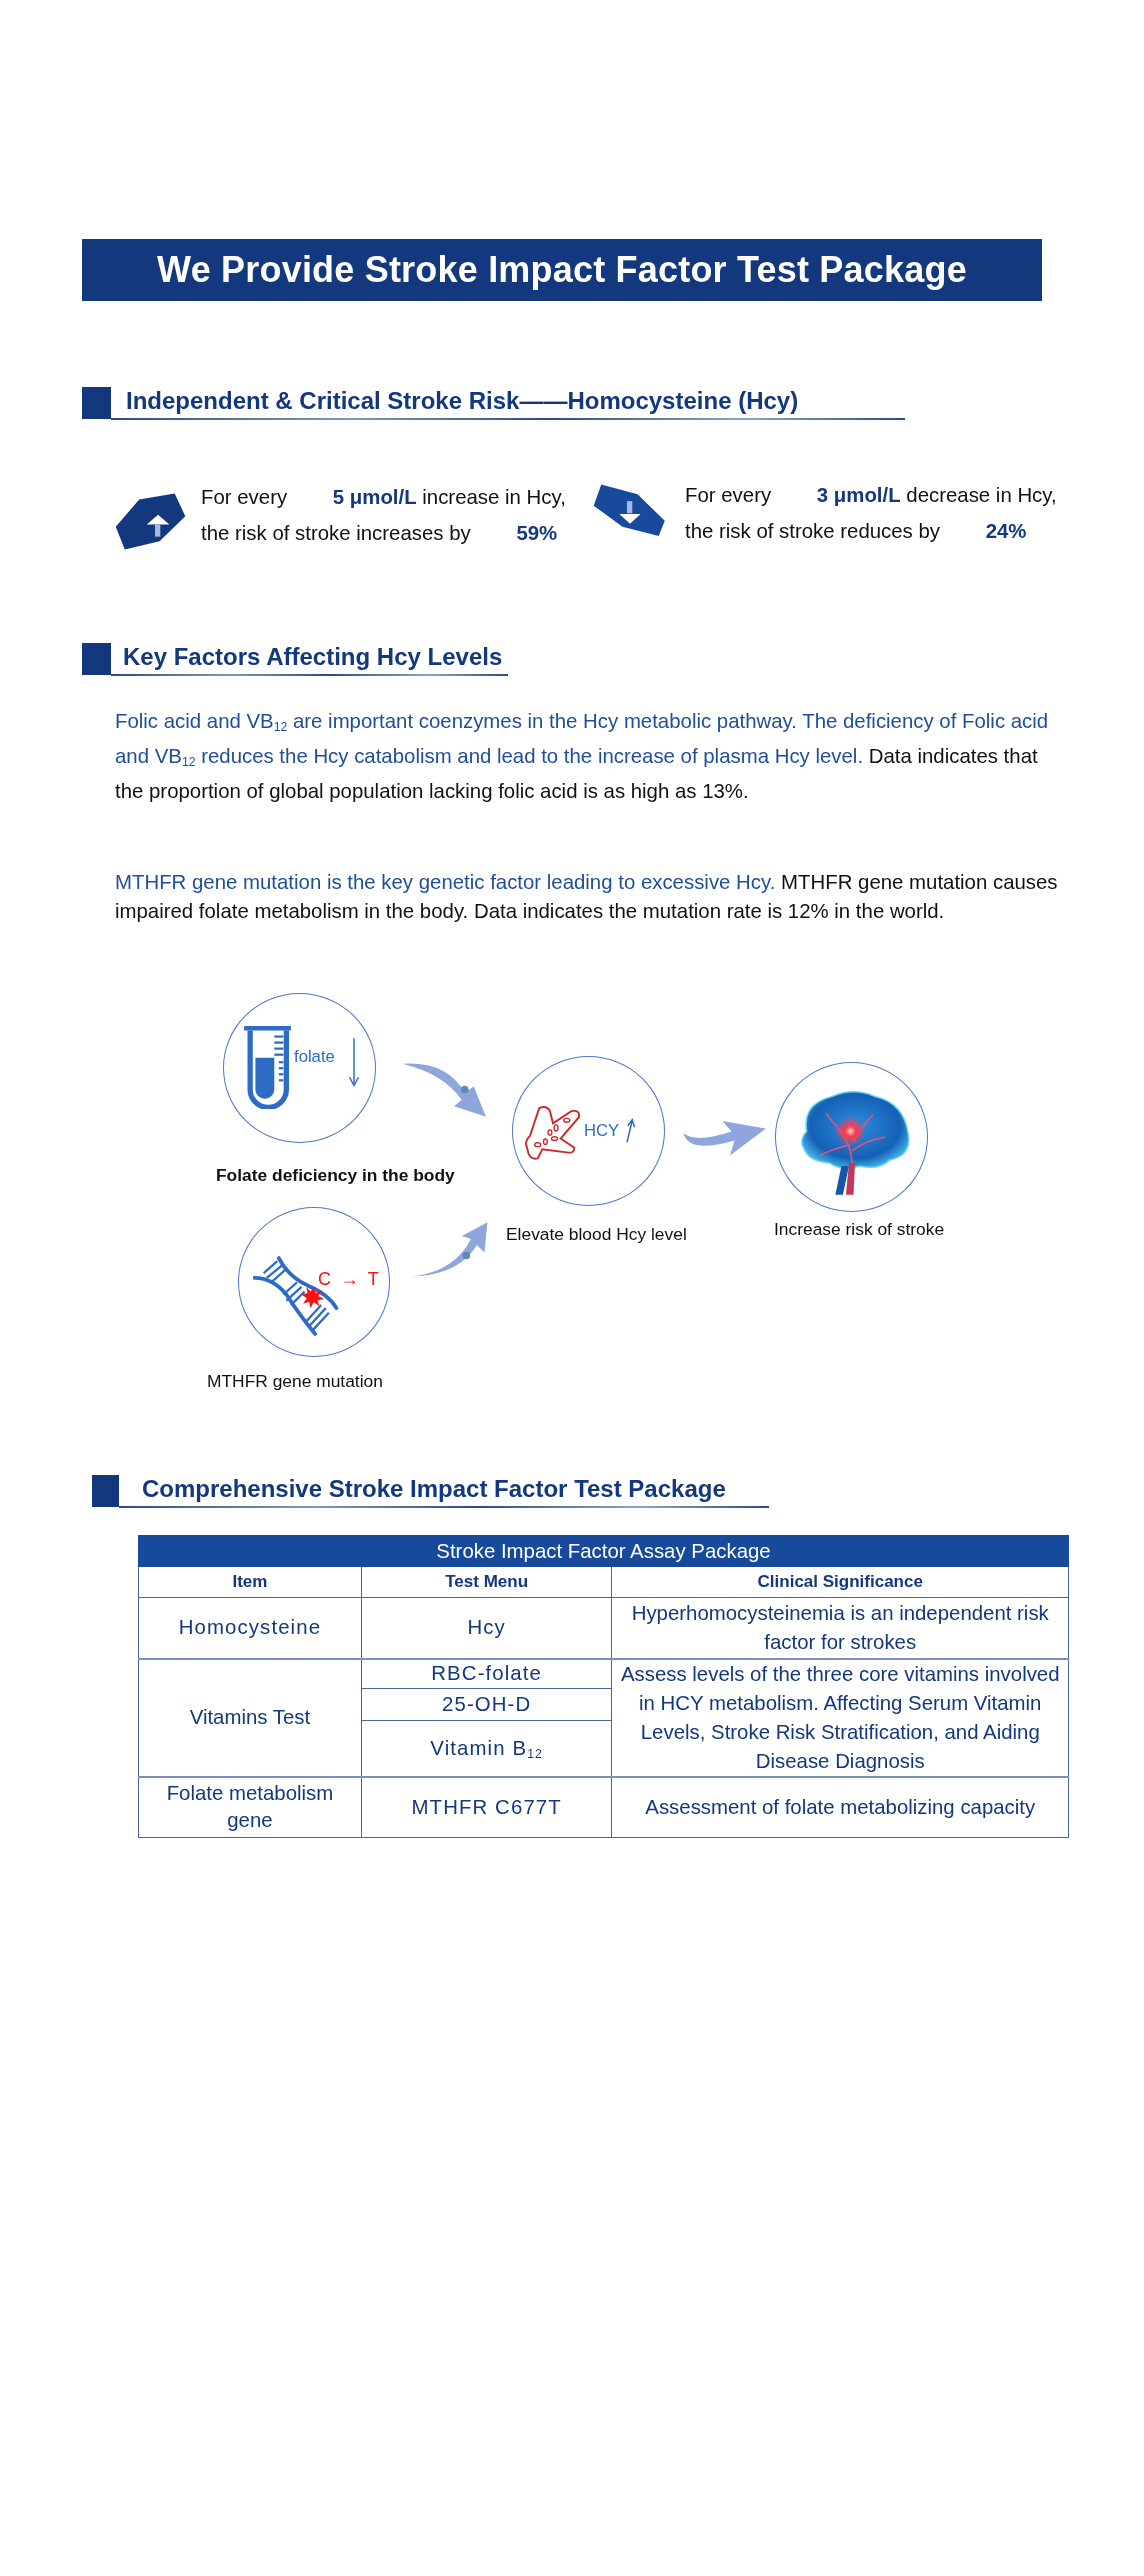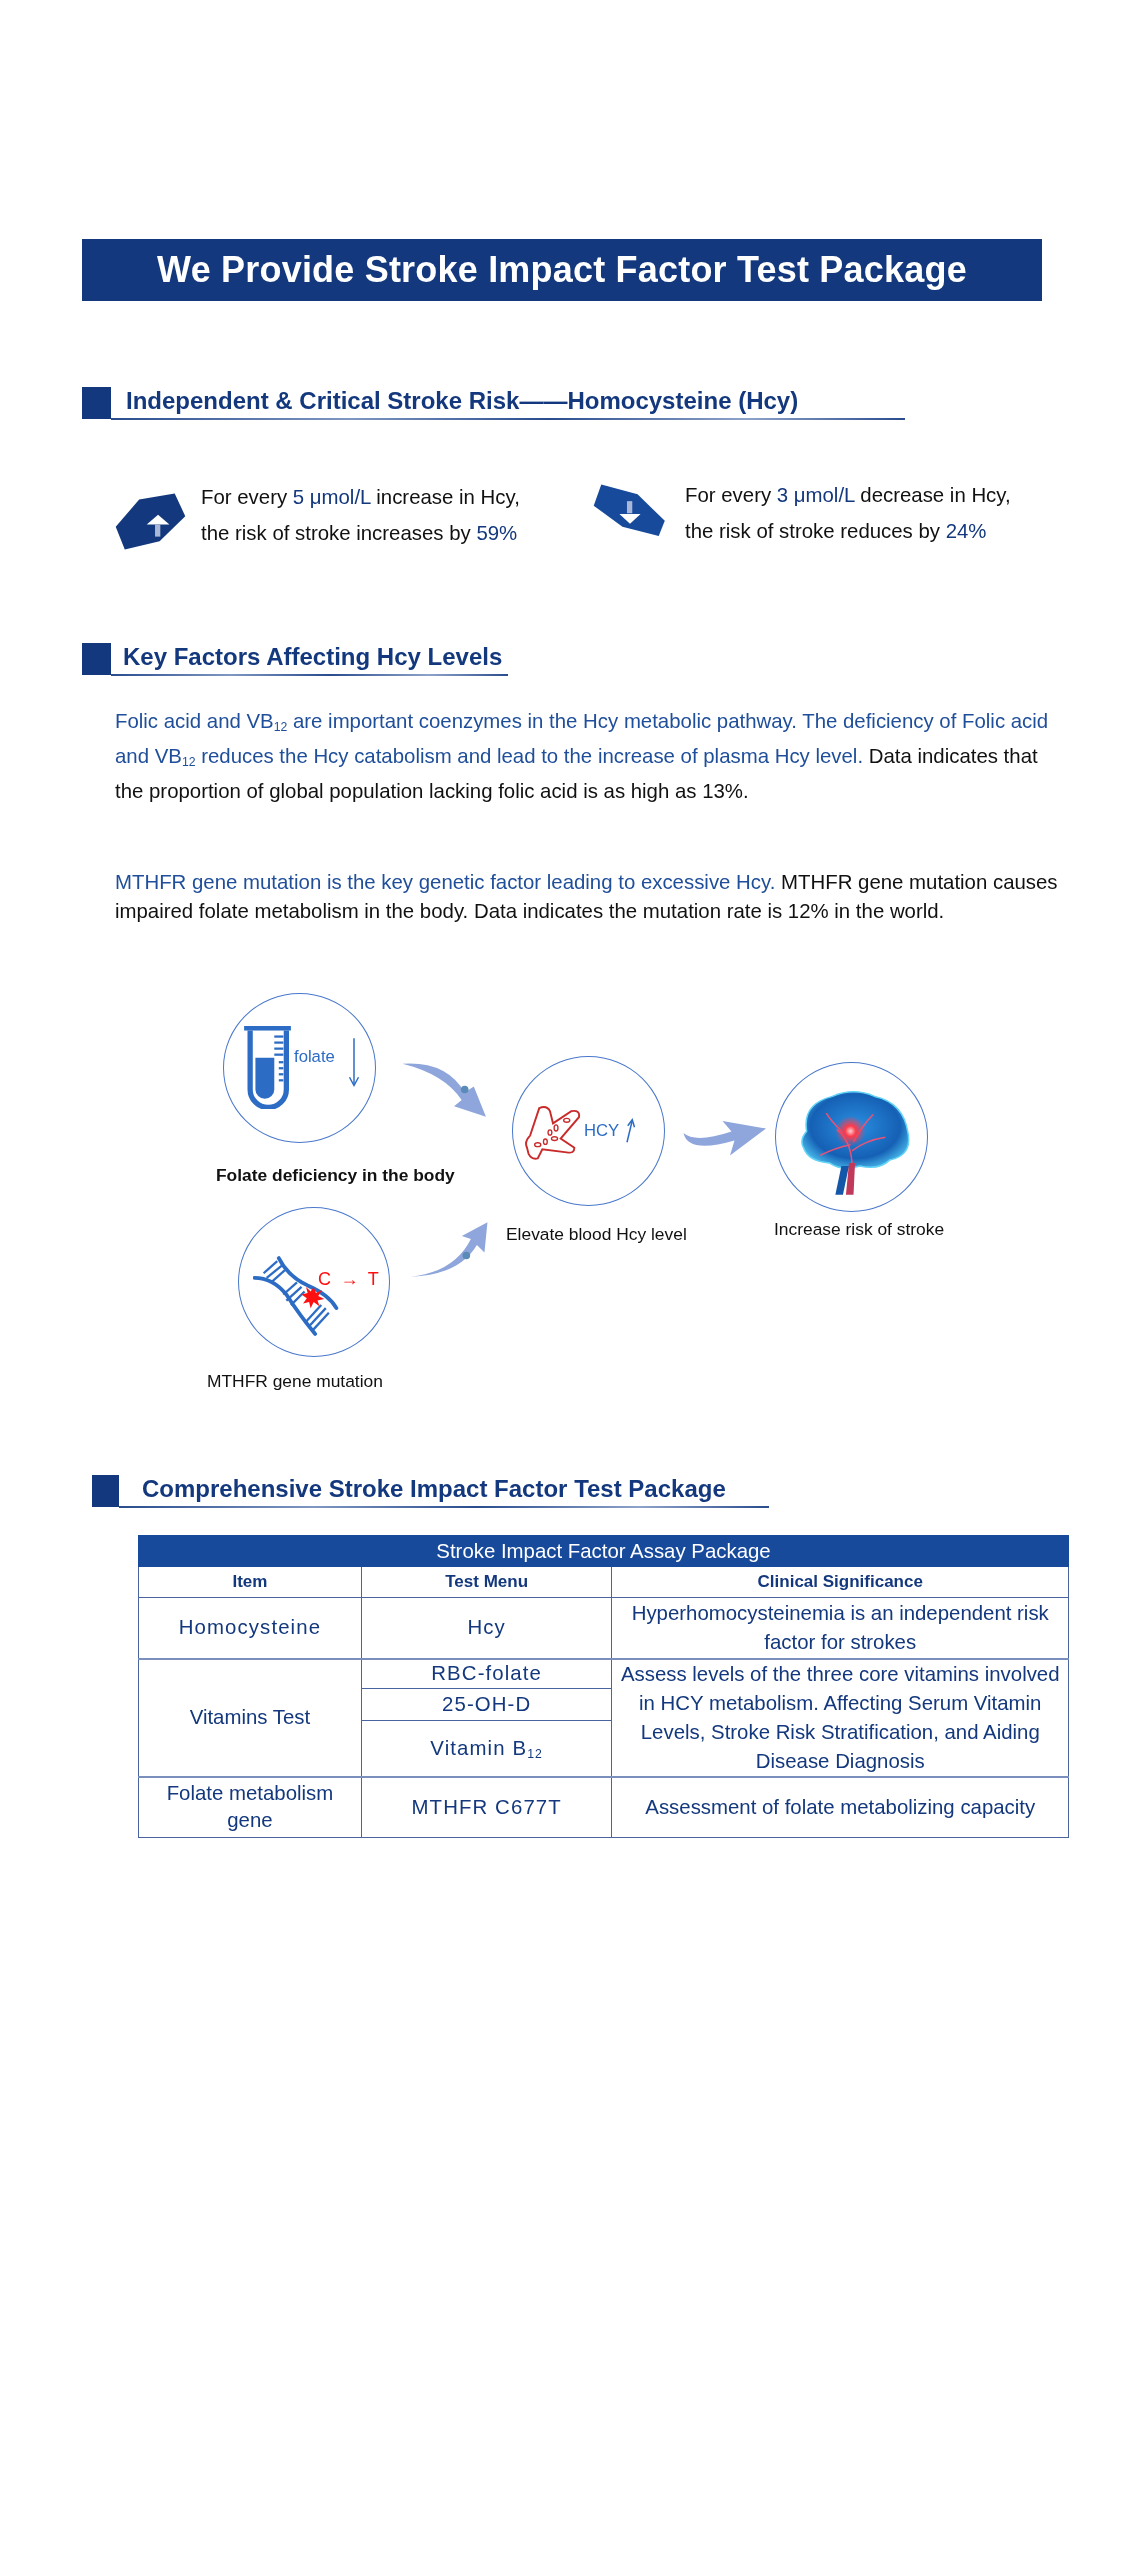--- a/index.html
+++ b/index.html
@@ -13,21 +13,21 @@
 
   
   .sec-head { height: 36px; }
   .sec-head .block { position: absolute; left: 0; top: 4.5px; width: 29px; height: 32px; background: #13387d; }
   .sec-head .title { position: absolute; left: 44px; top: 4.5px; font-size: 24px; font-weight: bold; color: #13387d; white-space: nowrap; }
   .sec-head .rule { position: absolute; left: 29px; top: 36px; height: 1.5px;
                     background: linear-gradient(90deg, #2a4c8e 0%, #7f97c2 30%, #2a4c8e 55%, #8ea3c9 80%, #2a4c8e 100%); }
 
   
   .stat-text { font-size: 20.4px; line-height: 36px; color: #111; white-space: nowrap; }
-  .hl { color: #13387d; font-weight: normal; }
+  .hl { color: #13387d; font-weight: bold; margin-left: 40px; }
 
   
   .para { font-size: 20.4px; line-height: 35px; color: #111; }
   .blue { color: #1f4e9a; }
   sub { font-size: 60%; vertical-align: -3px; line-height: 0; }
 
   
   .circle { border: 1.1px solid #4a78cc; border-radius: 50%; background: #fff; }
   .cap { font-size: 17.4px; color: #111; white-space: nowrap; }
 

